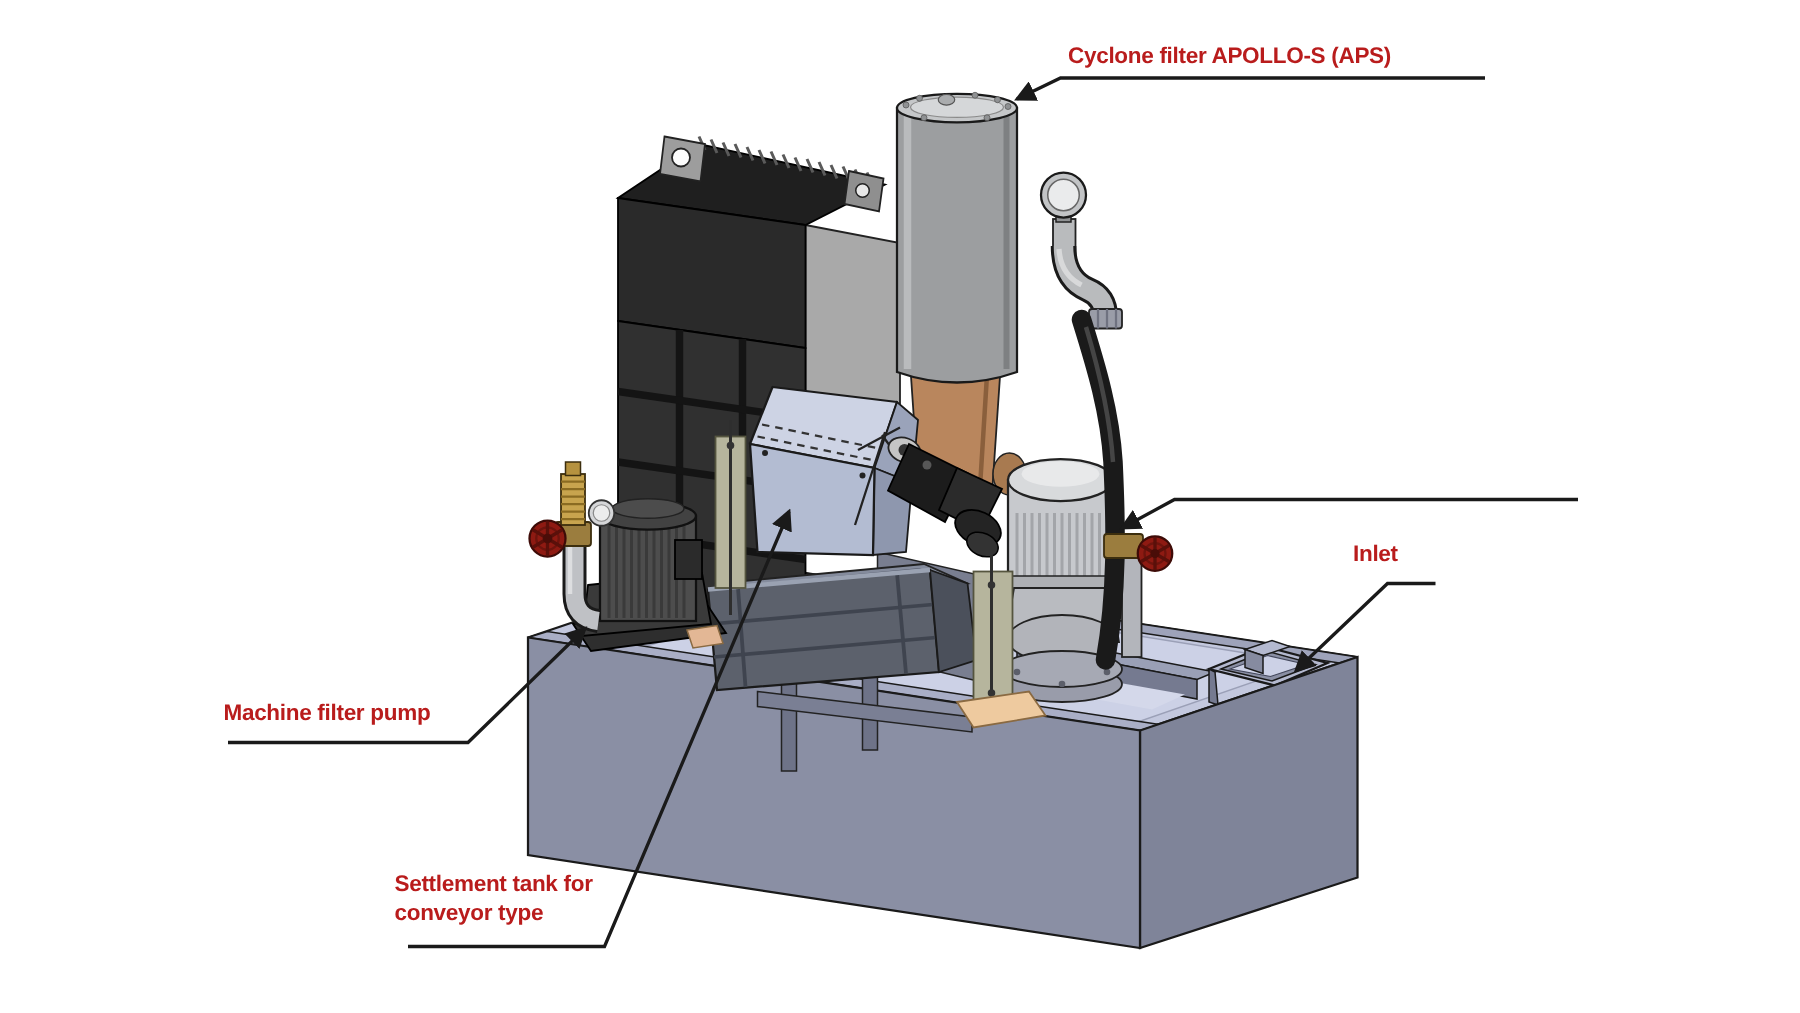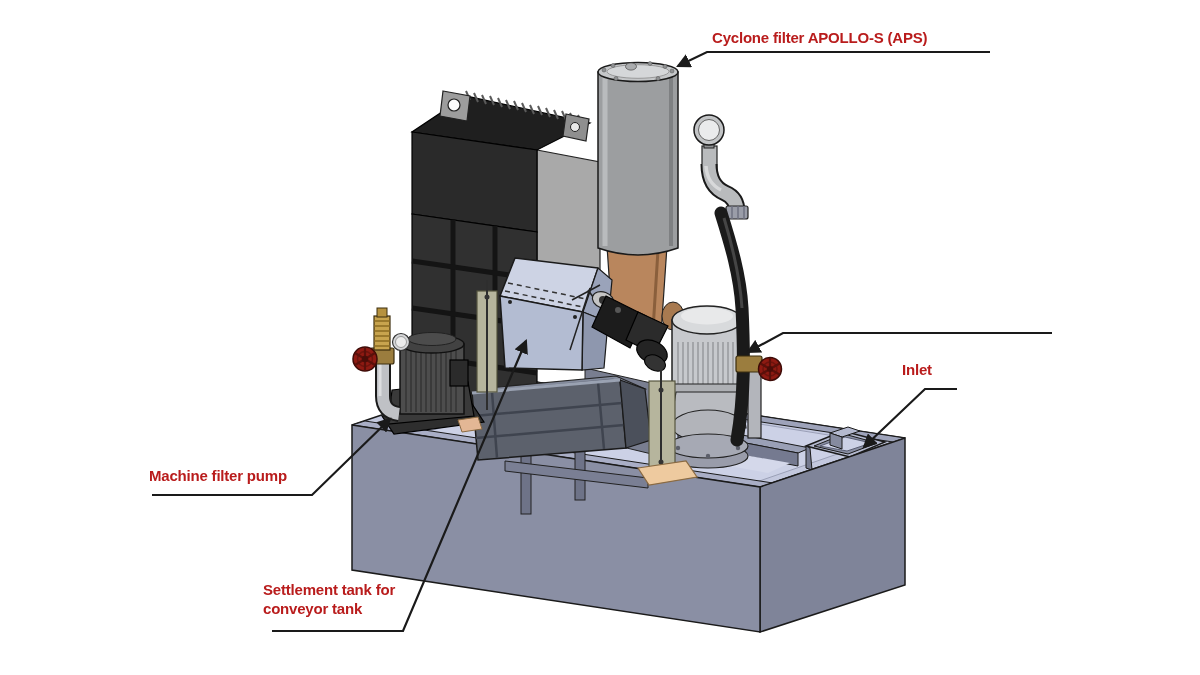--- a/index.html
+++ b/index.html
@@ -224,16 +224,16 @@
 
   <div class="callout" style="left:712px;top:28px;">Cyclone filter APOLLO-S (APS)</div>
 
 
   <div class="callout" style="left:902px;top:360px;">Inlet</div>
 
   <div class="callout" style="left:149px;top:466px;">Machine filter pump</div>
 
   <div class="callout" style="left:236px;top:580px;margin-left:27px;">
     <div>Settlement tank for</div>
-    <div>conveyor tank</div>
+    <div>conveyor type</div>
   </div>
 
 </div>
 
 </body></html>

